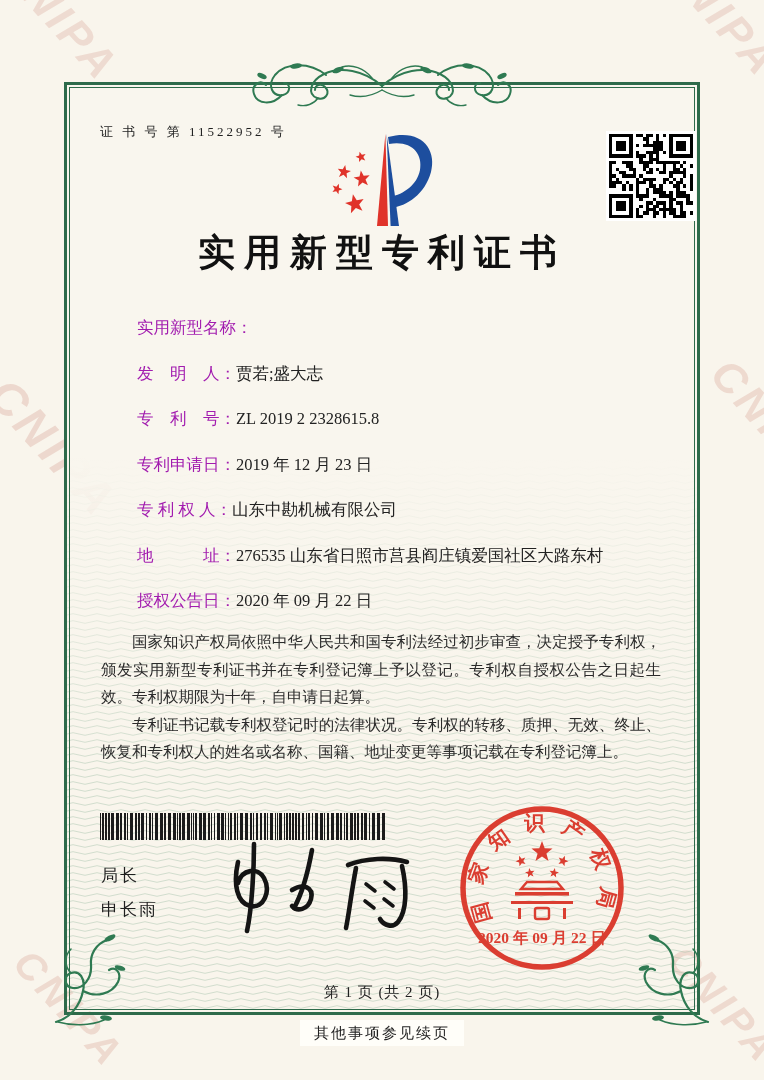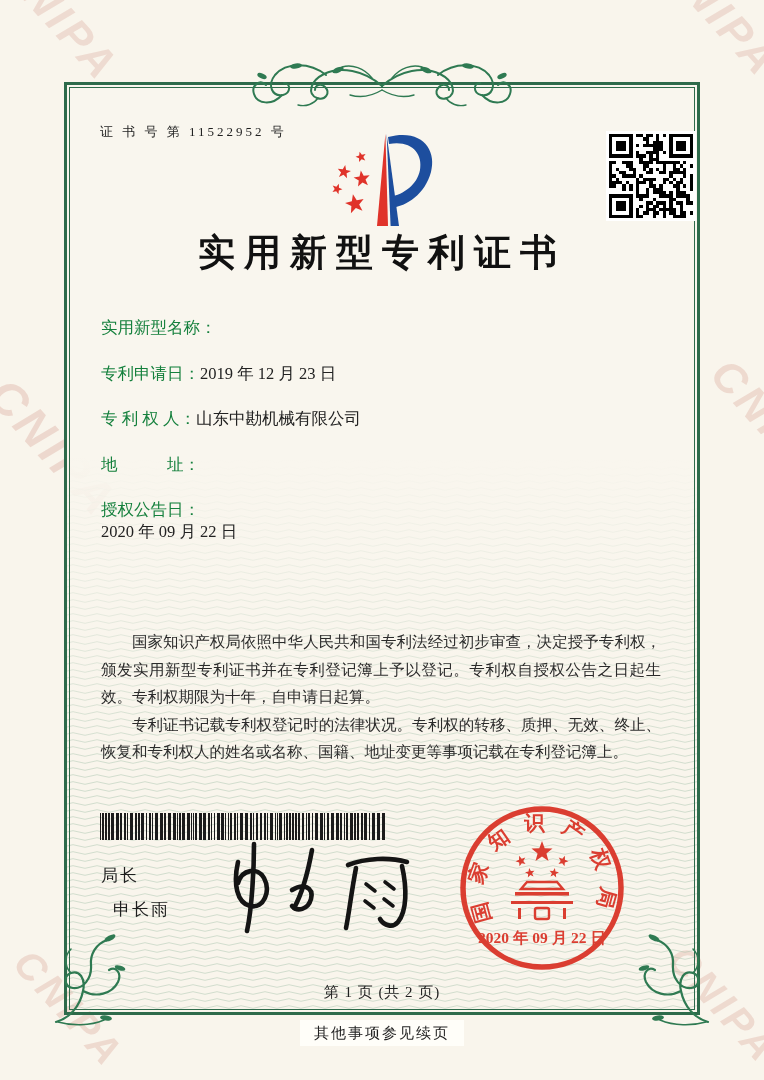--- a/index.html
+++ b/index.html
@@ -36,36 +36,36 @@
     position:absolute;left:100px;top:123px;font-size:13px;letter-spacing:3px;
   }
   .logo{position:absolute;left:328px;top:127px;}
   .qr{position:absolute;left:606px;top:131px;background:#fff;padding:3px;}
   .title{
     position:absolute;left:0;top:228px;width:100%;text-align:center;
     font-size:37px;font-weight:bold;letter-spacing:9px;color:#111;
   }
   .fields{position:absolute;left:101px;top:317px;width:560px;}
   .field-row{display:flex;align-items:baseline;height:45.5px;font-size:16.5px;}
-  .field-row .pair{display:flex;align-items:flex-start;flex-direction:column;}
+  .field-row .pair{display:flex;align-items:center;}
   .pair-first{width:282px;}
-  .f-label{white-space:pre;color:#15803d;}
+  .f-label{white-space:pre;color:#a21caf;margin-left:36px;}
   .f-value{color:#222;}
   .body-text{
     position:absolute;left:101px;top:628px;width:560px;
     font-size:15.5px;line-height:1.78;color:#2b2b2b;text-align:justify;
   }
   .body-text p{margin:0;text-indent:2em;}
   .barcode{
     position:absolute;left:100px;top:813px;width:290px;height:27px;
     display:flex;align-items:stretch;
   }
   .barcode i{display:block;height:100%;background:#1b1b1b;}
   .sig-title{position:absolute;left:101px;top:864px;font-size:17px;letter-spacing:2px;}
-  .sig-name{position:absolute;left:101px;top:898px;font-size:17px;letter-spacing:2px;margin-left:12px;}
+  .sig-name{position:absolute;left:101px;top:898px;font-size:17px;letter-spacing:2px;}
   .sig-script{position:absolute;left:208px;top:838px;}
   .seal{position:absolute;left:450px;top:796px;}
   .page-num{
     position:absolute;left:0;top:983px;width:100%;text-align:center;
     font-size:15px;letter-spacing:1px;
   }
   .cont-note{
     position:absolute;left:0;top:1024px;width:100%;text-align:center;font-size:15px;
   }
   .cont-note span{background:#fffef9;padding:5px 14px;letter-spacing:2px;}
@@ -497,29 +497,38 @@
     <rect x="2" y="20" width="3" height="3" fill="#000"></rect>
   </svg>
 
 <div class="title">实用新型专利证书</div>
 
 <div class="fields">
   <div class="field-row">
     <span class="f-label">实用新型名称：</span>
   </div>
   <div class="field-row">
+    <span class="f-label">发　明　人：</span>
+    <span class="f-value">贾若;盛大志</span>
+  </div>
+  <div class="field-row">
+    <span class="f-label">专　利　号：</span>
+    <span class="f-value">ZL 2019 2 2328615.8</span>
+  </div>
+  <div class="field-row">
     <span class="f-label">专利申请日：</span>
     <span class="f-value">2019 年 12 月 23 日</span>
   </div>
   <div class="field-row">
     <span class="f-label">专 利 权 人：</span>
     <span class="f-value">山东中勘机械有限公司</span>
   </div>
   <div class="field-row">
     <span class="f-label">地　　　址：</span>
+    <span class="f-value">276535 山东省日照市莒县阎庄镇爱国社区大路东村</span>
   </div>
   <div class="field-row">
     <span class="pair pair-first">
       <span class="f-label">授权公告日：</span>
       <span class="f-value">2020 年 09 月 22 日</span>
     </span>
   </div>
 </div>
 
 <div class="body-text">

